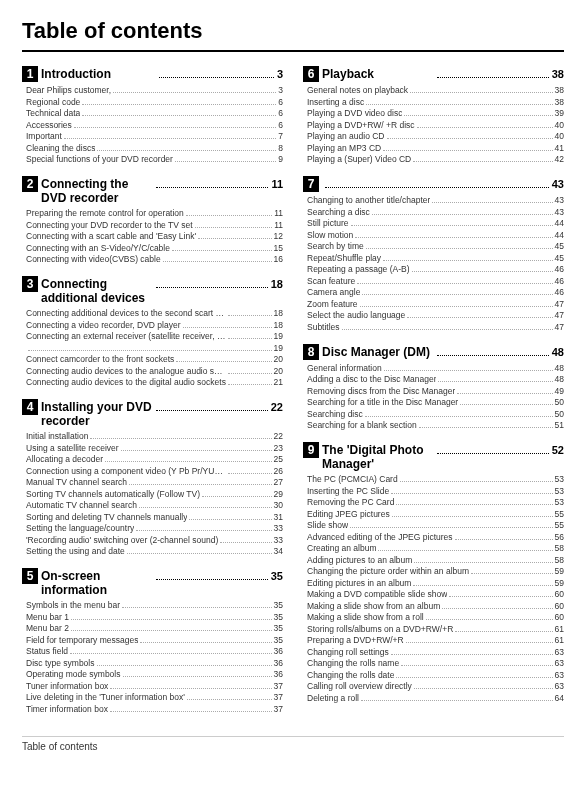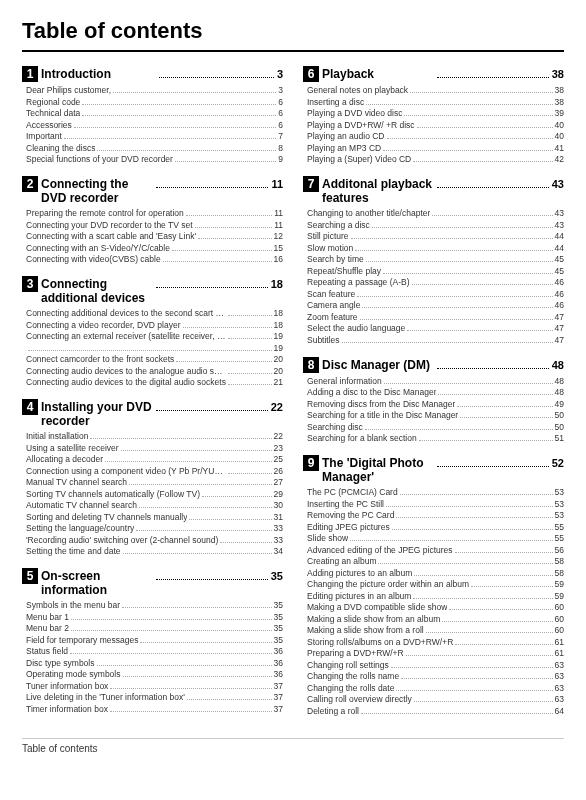--- a/index.html
+++ b/index.html
@@ -275,21 +275,21 @@
           <span class="entry-text">Setting the language/country</span>
           <span class="entry-dots"></span>
           <span class="entry-page">33</span>
         </div>
         <div class="toc-entry">
           <span class="entry-text">'Recording audio' switching over (2-channel sound)</span>
           <span class="entry-dots"></span>
           <span class="entry-page">33</span>
         </div>
         <div class="toc-entry">
-          <span class="entry-text">Setting the time and date</span>
+          <span class="entry-text">Setting the using and date</span>
           <span class="entry-dots"></span>
           <span class="entry-page">34</span>
         </div>
       </div>
       <div class="section">
         <div class="section-header">
           <span class="section-num">5</span>
           <span class="section-title">On-screen information</span>
           <span class="section-dots"></span>
           <span class="section-page">35</span>
@@ -387,21 +387,20 @@
         </div>
         <div class="toc-entry">
           <span class="entry-text">Playing a (Super) Video CD</span>
           <span class="entry-dots"></span>
           <span class="entry-page">42</span>
         </div>
       </div>
       <div class="section">
         <div class="section-header">
           <span class="section-num">7</span>
-          <span class="section-title">Additonal playback features </span>
           <span class="section-dots"></span>
           <span class="section-page">43</span>
         </div>
         <div class="toc-entry">
           <span class="entry-text">Changing to another title/chapter</span>
           <span class="entry-dots"></span>
           <span class="entry-page">43</span>
         </div>
         <div class="toc-entry">
           <span class="entry-text">Searching a disc</span>
@@ -503,21 +502,21 @@
           <span class="section-title">The 'Digital Photo Manager' </span>
           <span class="section-dots"></span>
           <span class="section-page">52</span>
         </div>
         <div class="toc-entry">
           <span class="entry-text">The PC (PCMCIA) Card</span>
           <span class="entry-dots"></span>
           <span class="entry-page">53</span>
         </div>
         <div class="toc-entry">
-          <span class="entry-text">Inserting the PC Still</span>
+          <span class="entry-text">Inserting the PC Slide</span>
           <span class="entry-dots"></span>
           <span class="entry-page">53</span>
         </div>
         <div class="toc-entry">
           <span class="entry-text">Removing the PC Card</span>
           <span class="entry-dots"></span>
           <span class="entry-page">53</span>
         </div>
         <div class="toc-entry">
           <span class="entry-text">Editing JPEG pictures</span>

